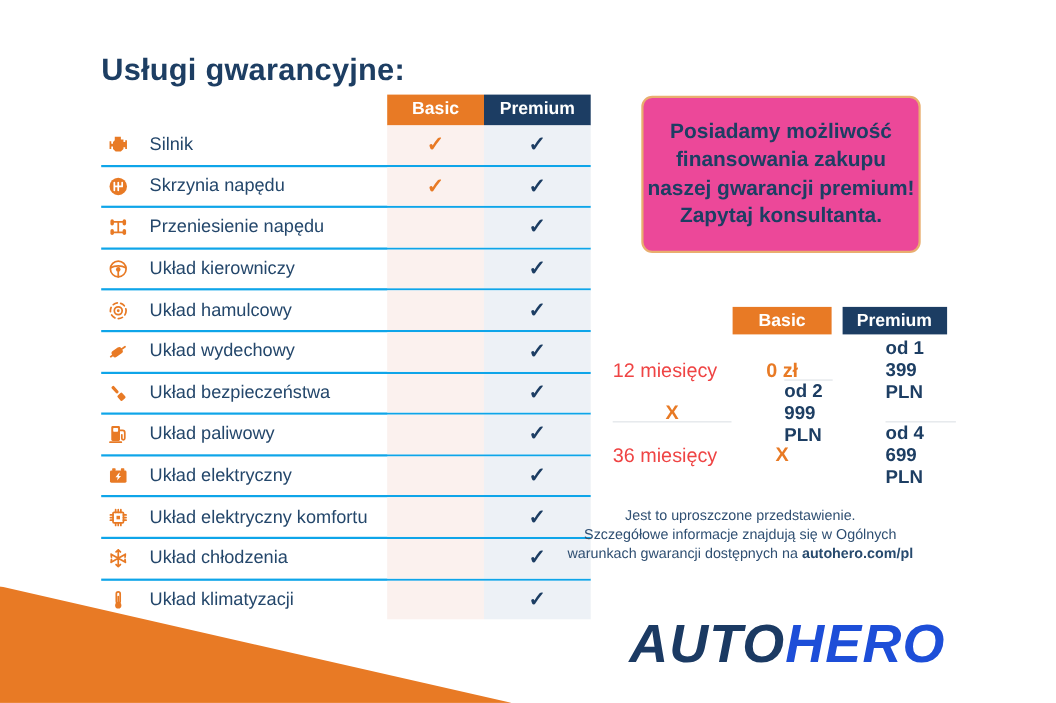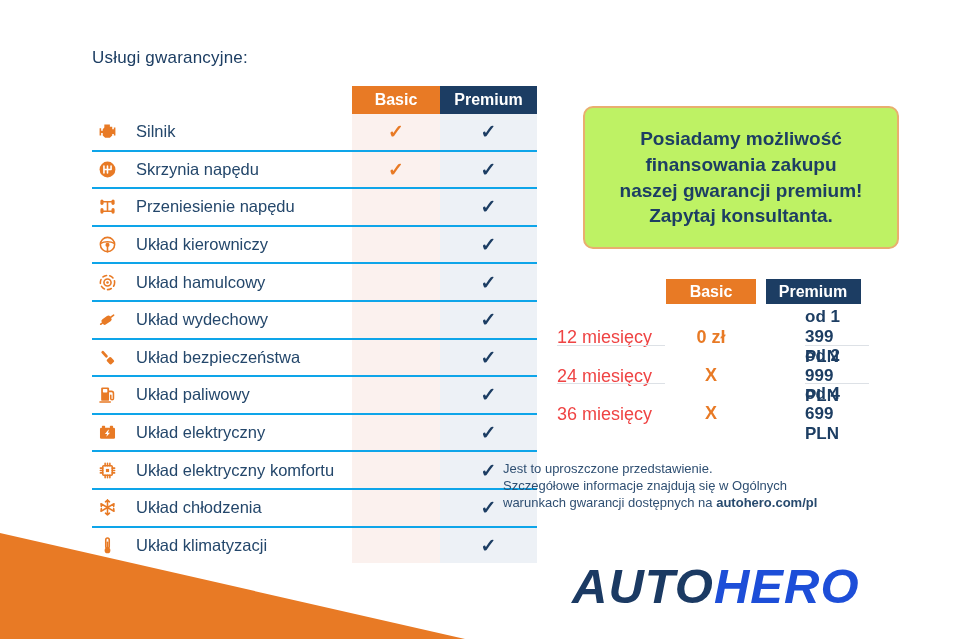--- a/index.html
+++ b/index.html
@@ -5,21 +5,21 @@
   html,body{margin:0;padding:0;}
   body{
     width:960px;height:639px;position:relative;overflow:hidden;
     background:#ffffff;
     font-family:"Liberation Sans", sans-serif;
     color:#1d3e63;
   }
   
   .page-title{
     position:absolute;left:92px;top:48px;
-    font-size:17px;font-weight:normal;color:#1d3e63;letter-spacing:.2px;
+    font-size:28px;font-weight:bold;color:#1d3e63;letter-spacing:.2px;
   }
   .feature-table{
     position:absolute;left:92px;top:86px;width:445px;
   }
   .ft-header{display:flex;height:28px;}
   .ft-header .spacer{width:260px;}
   .hdr-chip{
     width:88px;display:flex;align-items:center;justify-content:center;
     color:#fff;font-weight:bold;font-size:16px;
   }
@@ -33,24 +33,24 @@
   .icon-cell{width:44px;display:flex;align-items:center;justify-content:flex-start;padding-left:6px;box-sizing:border-box;}
   .icon-cell svg{width:19px;height:19px;}
   .flabel{flex:1;font-size:16.5px;color:#24476b;}
   .cell-basic{width:88px;height:100%;background:#fbf1ee;display:flex;align-items:center;justify-content:center;}
   .cell-premium{width:97px;height:100%;background:#edf1f6;display:flex;align-items:center;justify-content:center;}
   .check{font-size:19px;font-weight:bold;line-height:1;}
   .check.orange{color:#e87a25;}
   .check.navy{color:#1c3d63;}
   
   .promo-box{
-    position:absolute;left:583px;top:106px;width:316px;height:143px;
+    position:absolute;left:583px;top:87px;width:254px;height:143px;
     box-sizing:border-box;border:2px solid #e9ae6f;border-radius:10px;
     display:flex;align-items:center;justify-content:center;text-align:center;
-    background:#bef264;
+    background:#ec4899;
   }
   .promo-text{font-size:19px;font-weight:bold;color:#1d3e63;line-height:1.35;}
   
   .pricing{position:absolute;left:557px;top:279px;width:312px;}
   .p-header{display:grid;grid-template-columns:108px 92px 112px;height:26px;margin-bottom:2px;}
   .p-chip{
     color:#fff;font-weight:bold;font-size:16px;height:25px;
     display:flex;align-items:center;justify-content:center;
   }
   .p-chip.basic{width:90px;margin:0 auto;background:#e87a25;}
@@ -58,21 +58,21 @@
   .p-row{display:grid;grid-template-columns:108px 92px 112px;height:38px;align-items:center;}
   .p-row + .p-row .p-term,
   .p-row + .p-row .p-premium{border-top:1px solid #dde1e6;}
   .p-term,.p-basic,.p-premium{height:100%;display:flex;align-items:center;}
   .p-term{font-size:18px;font-weight:normal;color:#ef4444;}
   .p-basic{justify-content:center;font-size:18px;font-weight:bold;color:#e87a25;}
   .p-premium{justify-content:flex-end;font-size:17px;font-weight:bold;color:#1d3e63;margin-left:48px;}
   
   .footnote{
     position:absolute;right:117px;top:461px;width:340px;
-    text-align:left;font-size:13px;color:#2f4f72;line-height:1.3;
+    text-align:center;font-size:13px;color:#2f4f72;line-height:1.3;
   }
   .footnote b{color:#274a6e;}
   
   .logo{
     position:absolute;left:572px;top:558px;
     font-size:49px;font-weight:bold;font-style:italic;
     letter-spacing:1px;white-space:nowrap;
   }
   .logo .l1{color:#1b3a63;}
   .logo .l2{color:#1d4ed8;}
@@ -317,21 +317,20 @@
     <div></div>
     <div class="p-chip basic">Basic</div>
     <div class="p-chip premium">Premium</div>
   </div>
   <div class="p-row">
     <div class="p-term">12 miesięcy</div>
     <div class="p-basic">0 zł</div>
     <div class="p-premium">od 1 399 PLN</div>
   </div>
   <div class="p-row">
-    <div class="p-term">24 miesięcy</div>
     <div class="p-basic">X</div>
     <div class="p-premium">od 2 999 PLN</div>
   </div>
   <div class="p-row">
     <div class="p-term">36 miesięcy</div>
     <div class="p-basic">X</div>
     <div class="p-premium">od 4 699 PLN</div>
   </div>
 </div>
 

